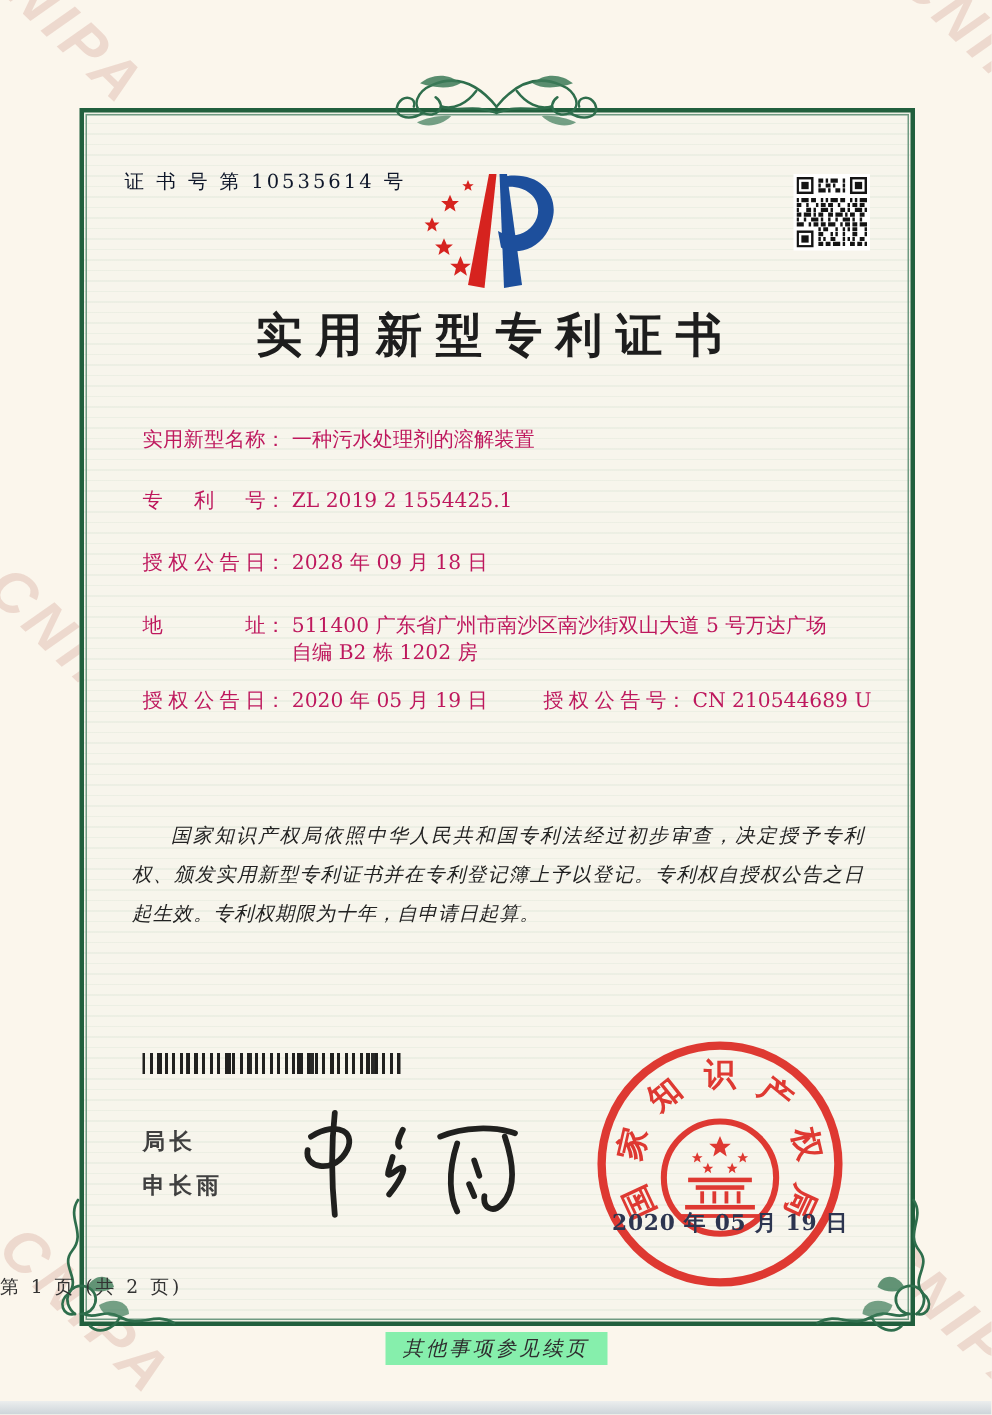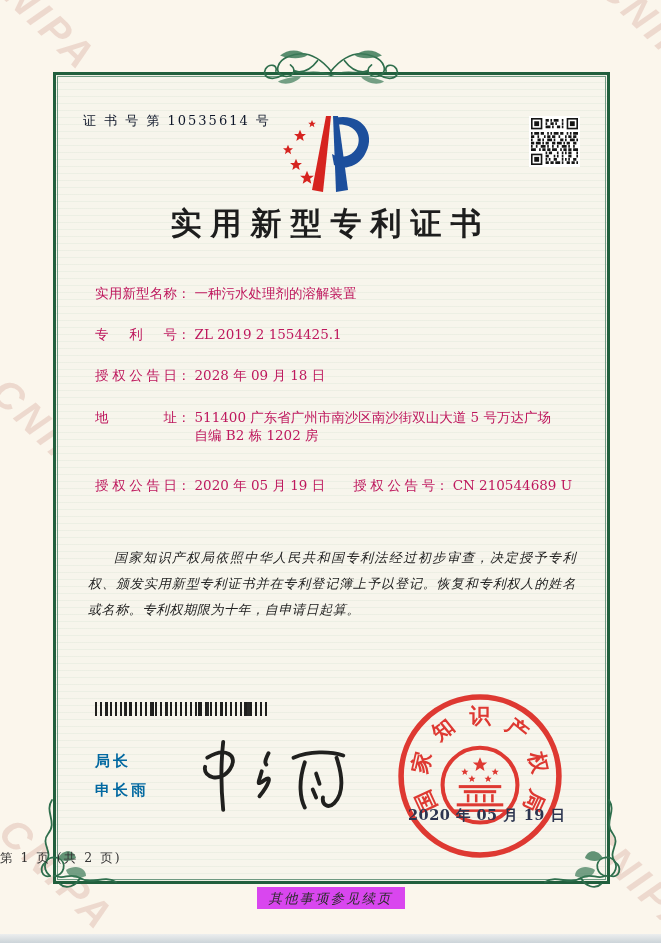--- a/index.html
+++ b/index.html
@@ -47,63 +47,63 @@
   
   .fields{position:absolute;left:95px;top:284px;width:486px;font-size:13.5px;color:#be185d;}
   .frow{margin-bottom:23px;line-height:1.35;}
   .flabel{
     display:inline-block;width:82px;
     text-align:justify;text-align-last:justify;
     vertical-align:top;
   }
   .colon{vertical-align:top;}
   .fvalue{display:inline-block;vertical-align:top;margin-left:4px;max-width:380px;}
-  .frow.addr{margin-bottom:32px;}
-  .frow.grant{display:flex;}
+  .frow.addr{margin-bottom:14px;}
+  .frow.grant{display:flex;justify-content:space-between;}
   .grant-pair2{margin-left:28px;}
   
   .legal{
     position:absolute;left:88px;top:545px;width:488px;
     font-size:13px;line-height:2.0;letter-spacing:0.6px;
     font-style:italic;color:#222;text-align:justify;
   }
   .legal p{margin:0;text-indent:2em;}
   
   .barcode{
     position:absolute;left:95px;top:702px;width:172px;height:14px;
     background-image:
       repeating-linear-gradient(90deg,#20201e 0 2px,rgba(0,0,0,0) 2px 5px),
       repeating-linear-gradient(90deg,rgba(0,0,0,0) 0 11px,#20201e 11px 13px,rgba(0,0,0,0) 13px 23px),
       repeating-linear-gradient(90deg,rgba(0,0,0,0) 0 29px,#2a2a28 29px 32px,rgba(0,0,0,0) 32px 41px);
   }
   
   .signatory{
     position:absolute;left:95px;top:752px;
     font-family:"Liberation Sans",sans-serif;
-    font-size:15px;font-weight:600;letter-spacing:3px;color:#0369a1;
+    font-size:15px;font-weight:600;letter-spacing:3px;color:#404040;
   }
   .signatory div{margin-bottom:10px;}
   .signature{position:absolute;left:196px;top:733px;width:170px;height:88px;}
   
   .seal{position:absolute;left:394px;top:690px;width:172px;height:172px;opacity:0.93;}
   .seal-date{
     position:absolute;left:408px;top:806px;width:140px;
     font-size:14.5px;font-weight:bold;color:#2c3550;
     letter-spacing:0.5px;white-space:nowrap;
   }
   
   .page-info{
     position:absolute;left:0;top:850px;width:661px;text-align:left;
     font-size:12.5px;color:#333;letter-spacing:2px;
   }
   .footer-note{
     position:absolute;left:0;top:888px;width:661px;text-align:center;
   }
   .footer-note span{
-    background:#d946ef;padding:3px 12px;
+    background:#86efac;padding:3px 12px;
     font-size:13.5px;font-style:italic;letter-spacing:2px;color:#2e2e2e;
   }
   .bottom-strip{
     position:absolute;left:0;bottom:0;width:661px;height:9px;
     background:linear-gradient(180deg,#eceeee,#ccd4d9);
   }
 </style>
 </head>
 <body>
 
@@ -233,21 +233,21 @@
       <div>
         <span class="flabel">授权公告日</span><span class="colon">：</span><span class="fvalue">2020 年 05 月 19 日</span>
       </div>
       <div class="grant-pair2">
         <span class="flabel">授权公告号</span><span class="colon">：</span><span class="fvalue">CN 210544689 U</span>
       </div>
     </div>
   </div>
 
   <div class="legal">
-    <p>国家知识产权局依照中华人民共和国专利法经过初步审查，决定授予专利权、颁发实用新型专利证书并在专利登记簿上予以登记。恢复和专利权人的姓名或名称。专利权期限为十年，自申请日起算。</p>
+    <p>国家知识产权局依照中华人民共和国专利法经过初步审查，决定授予专利权、颁发实用新型专利证书并在专利登记簿上予以登记。专利权自授权公告之日起生效。专利权期限为十年，自申请日起算。</p>
   </div>
 
   <div class="barcode"></div>
 
   <div class="signatory">
     <div>局长</div>
     <div>申长雨</div>
   </div>
 
   <svg class="signature" viewBox="0 0 150 70">

